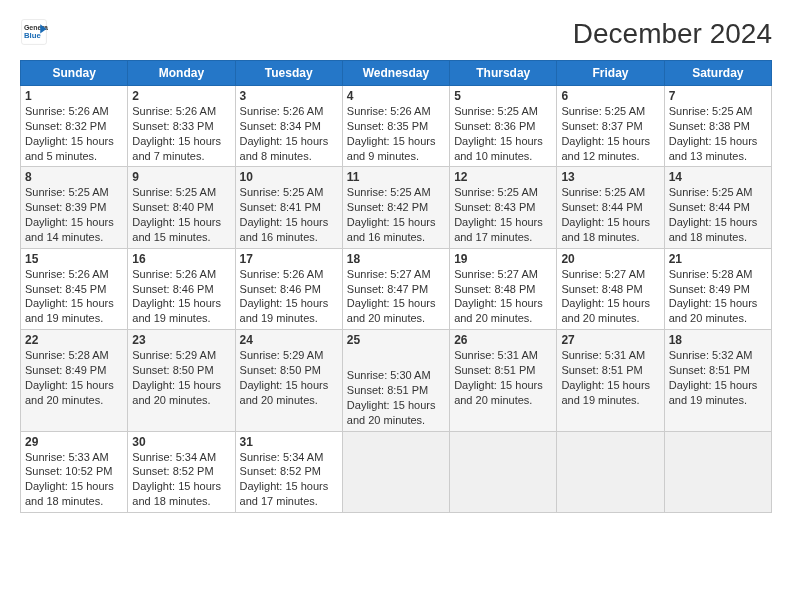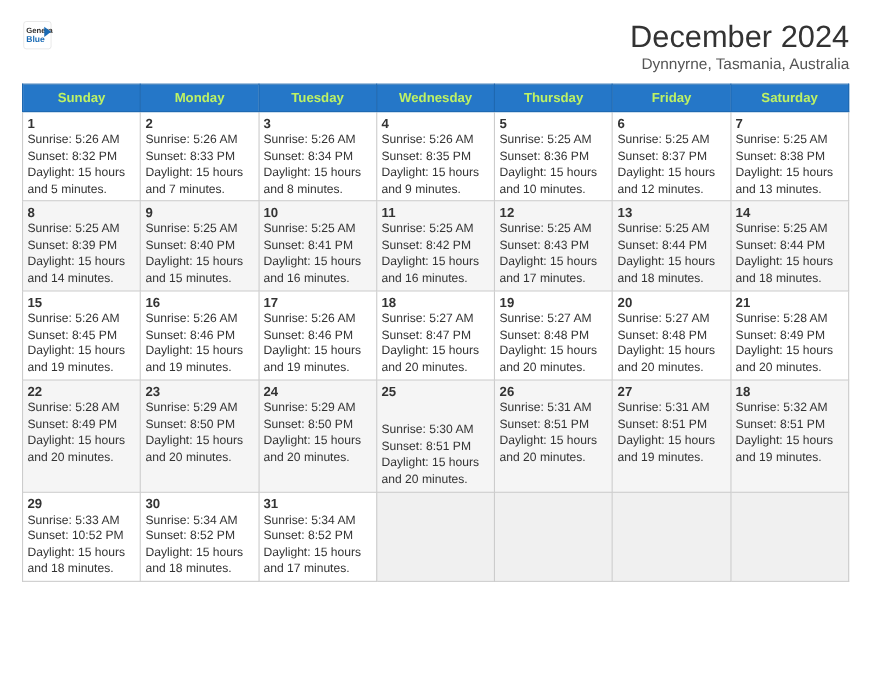--- a/index.html
+++ b/index.html
@@ -47,21 +47,21 @@
     }
     .calendar {
       flex: 1;
       border: 1px solid #ccc;
       border-collapse: collapse;
       width: 100%;
       table-layout: fixed;
     }
     .calendar th {
       background: #2577c8;
-      color: #bef264;
+      color: #ffffff;
       font-size: 12px;
       font-weight: bold;
       text-align: center;
       padding: 5px 3px;
       border: 1px solid #1e68b0;
     }
     .calendar td {
       vertical-align: top;
       border: 1px solid #ccc;
       padding: 3px 4px;
@@ -96,21 +96,20 @@
     <div class="logo">
       <svg class="logo-icon" viewBox="0 0 36 36">
         <rect x="2" y="2" width="32" height="32" rx="3" fill="#fff" stroke="#ccc" stroke-width="0.5"></rect>
         <text x="5" y="15" font-size="9" font-weight="bold" fill="#333" font-family="Arial">General</text>
         <text x="5" y="26" font-size="10" font-weight="bold" fill="#1a6bb5" font-family="Arial">Blue</text>
         <polygon points="26,8 34,14 26,20" fill="#1a6bb5"></polygon>
       </svg>
     </div>
     <div class="title-block">
       <div class="month-title">December 2024</div>
-      <div class="subtitle">Dynnyrne, Tasmania, Australia</div>
     </div>
   </div>
 
   <table class="calendar">
     <thead>
       <tr>
       <th>Sunday</th>
           <th>Monday</th>
           <th>Tuesday</th>
           <th>Wednesday</th>

